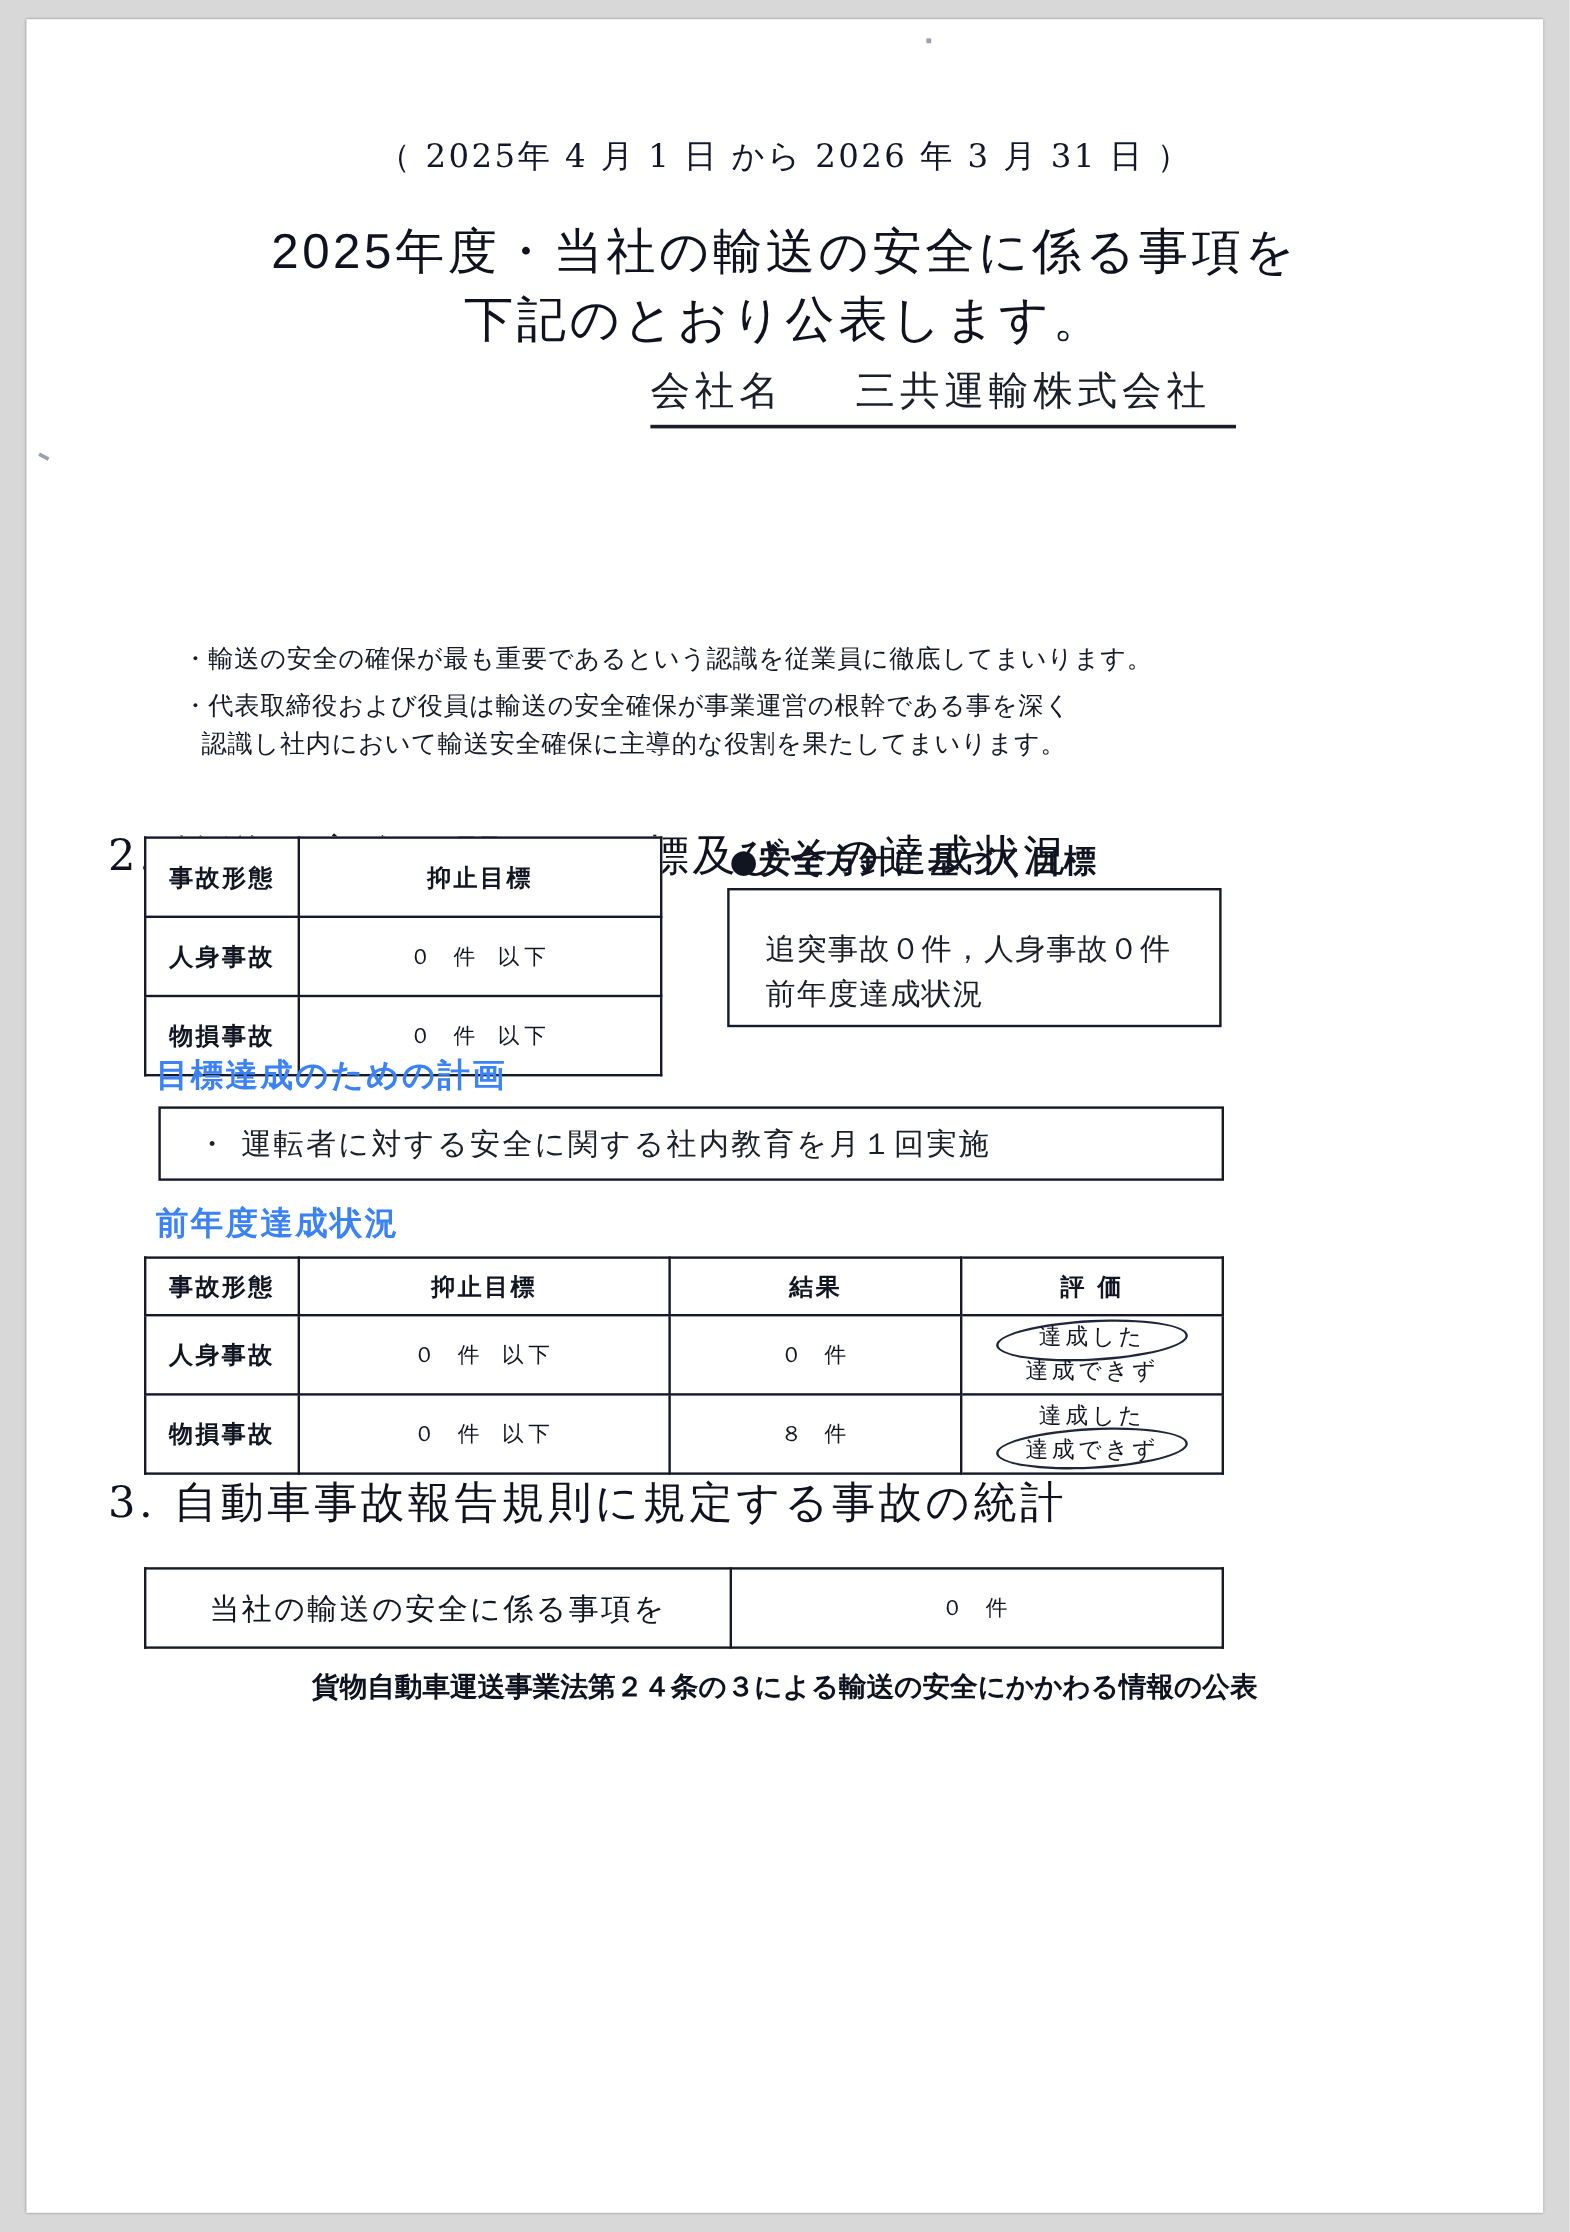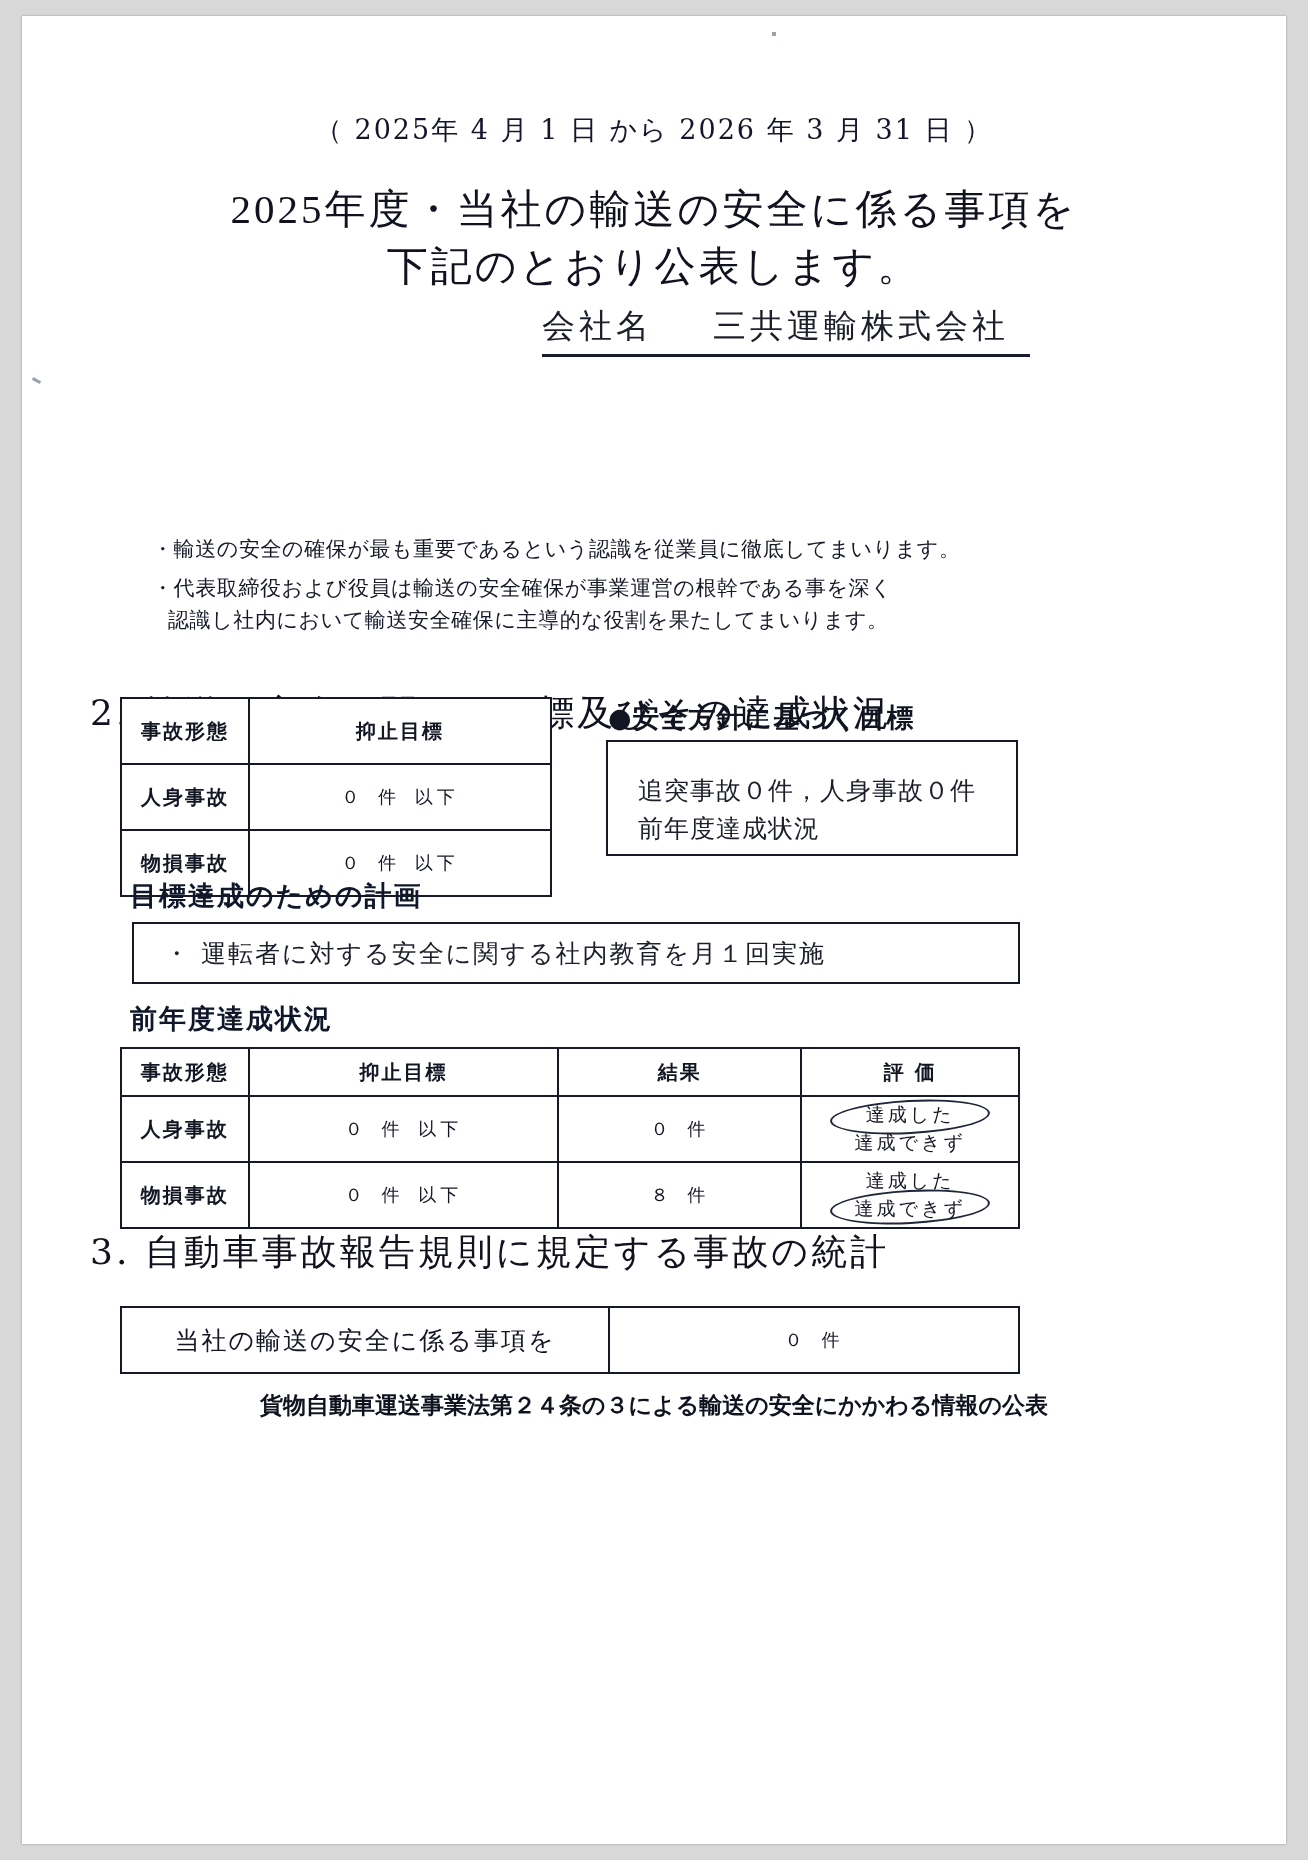--- a/index.html
+++ b/index.html
@@ -26,21 +26,21 @@
     font-size:27px;letter-spacing:2px;
     font-family:"DejaVu Serif","Liberation Serif",serif;
     color:#14172b;
   }
   .title{
     position:absolute;left:0;right:0;top:165px;
     text-align:center;
     font-size:41px;line-height:1.38;
     letter-spacing:3px;
     color:#10131f;
-    font-family:Liberation Serif, serif;
+    font-family:Liberation Sans, sans-serif;
   }
   .company-row{
     position:absolute;top:288px;left:520px;
     display:flex;align-items:flex-end;gap:60px;
     font-size:33px;letter-spacing:4px;
   }
   .company-rule{
     position:absolute;top:338px;left:520px;width:488px;
     border-bottom:3px solid #1a1d2b;
   }
@@ -59,21 +59,21 @@
     color:#161a28;
   }
   .bullets p{margin:0 0 6px 0;}
   .bullets .cont{padding-left:16px;display:block;}
 
   .sub-head{
     position:absolute;
     font-size:27px;letter-spacing:2px;
     font-family:"DejaVu Sans","Liberation Sans",sans-serif;
     font-weight:700;
-    color:#0f172a;
+    color:#3b82f6;
     white-space:nowrap;
   }
 
   
   table.grid{
     position:absolute;
     border-collapse:collapse;
     background:#fff;
   }
   table.grid th, table.grid td{

